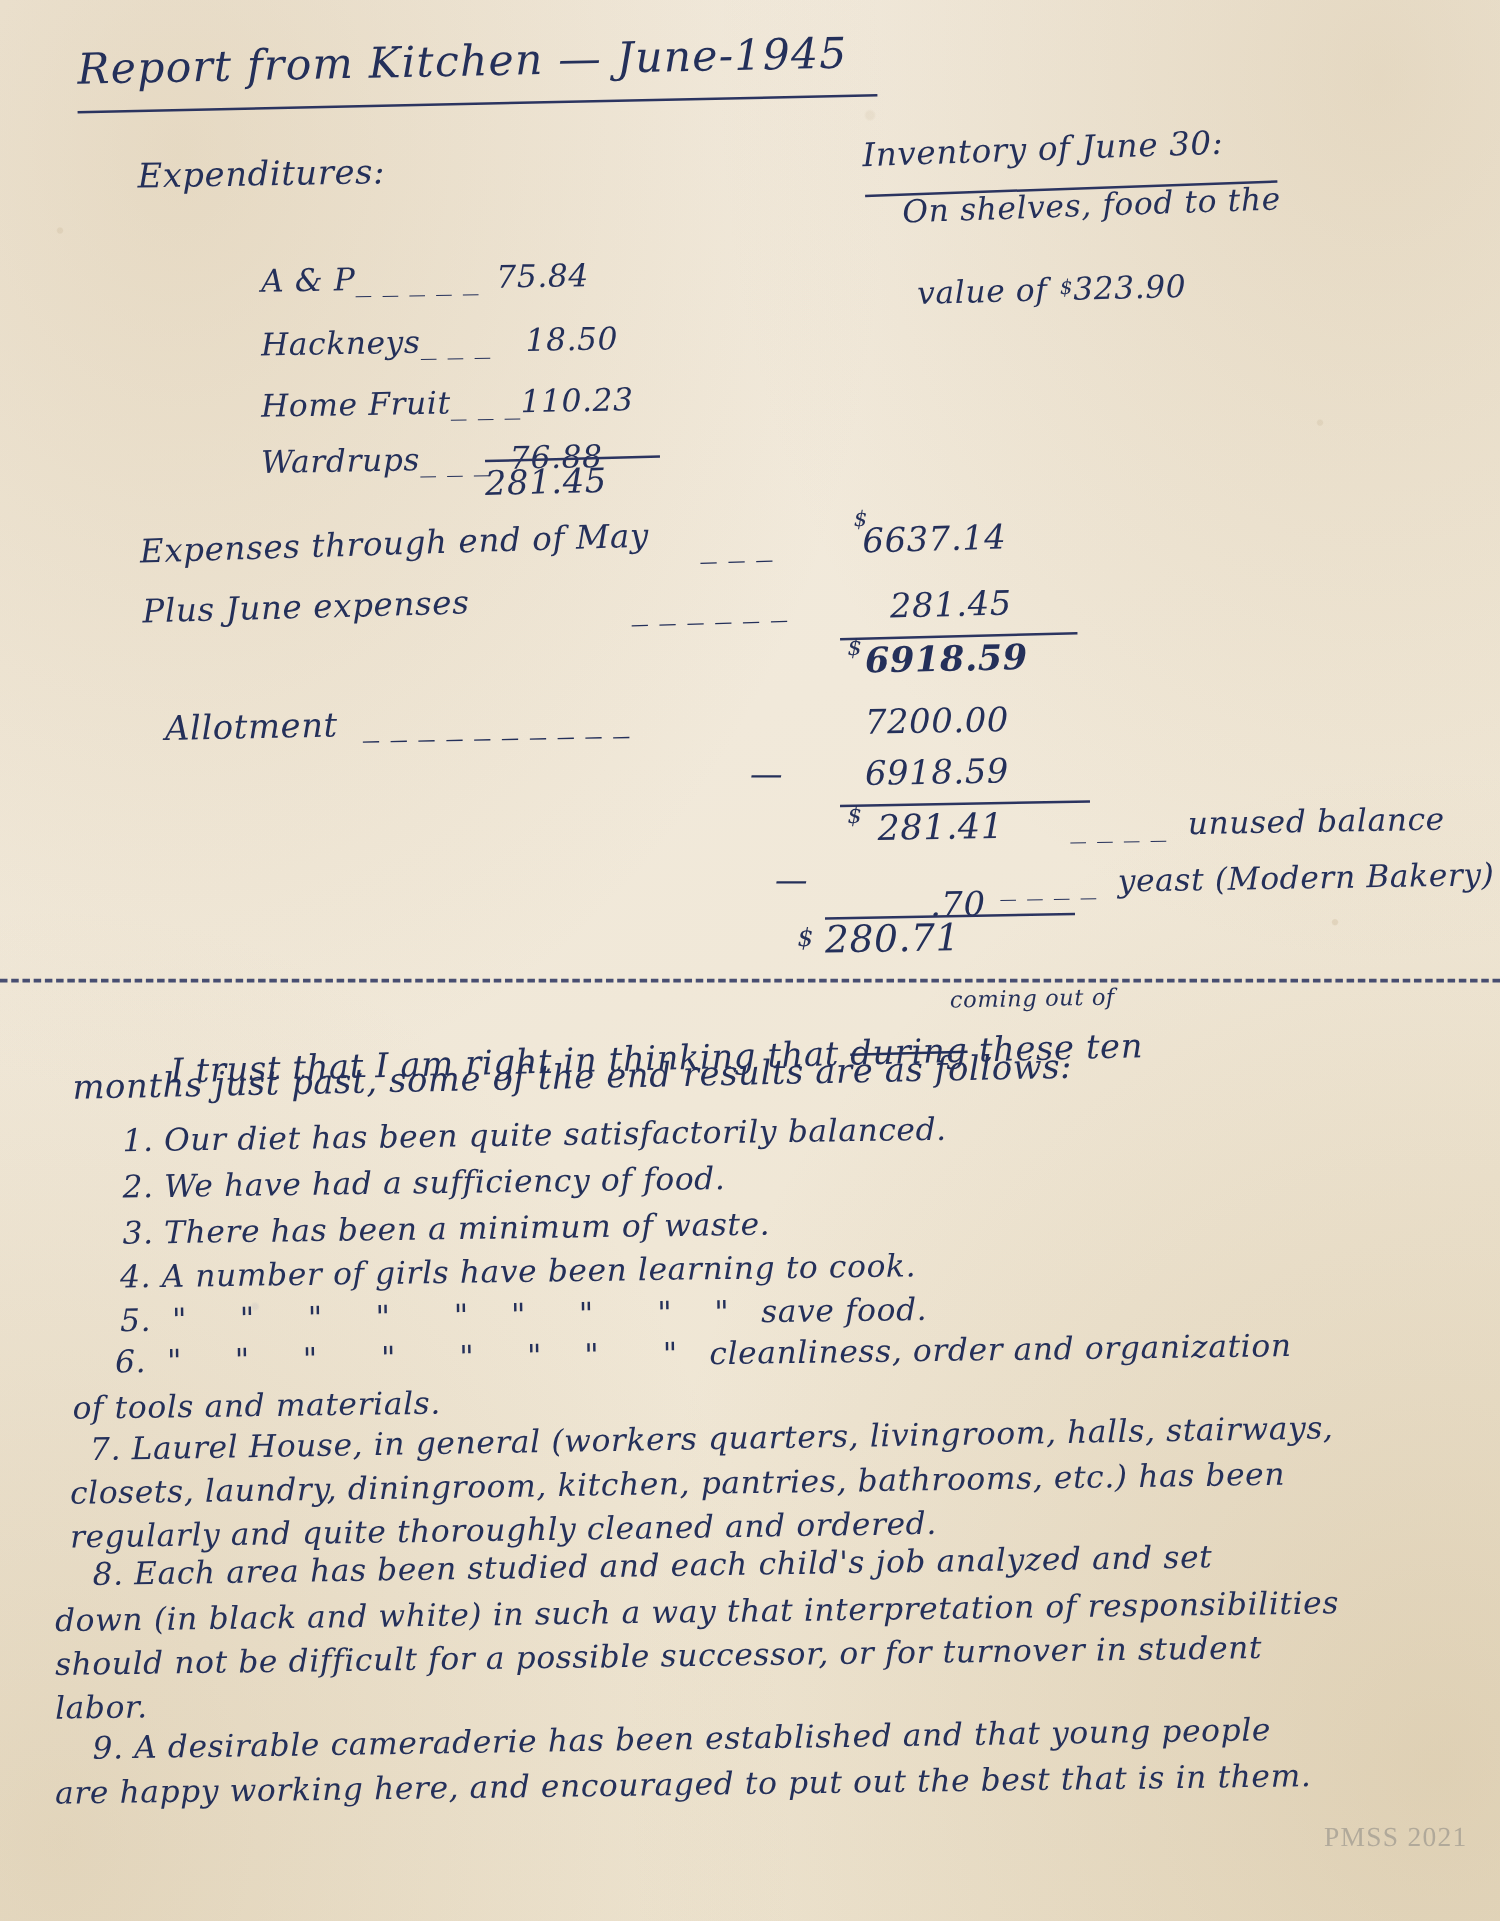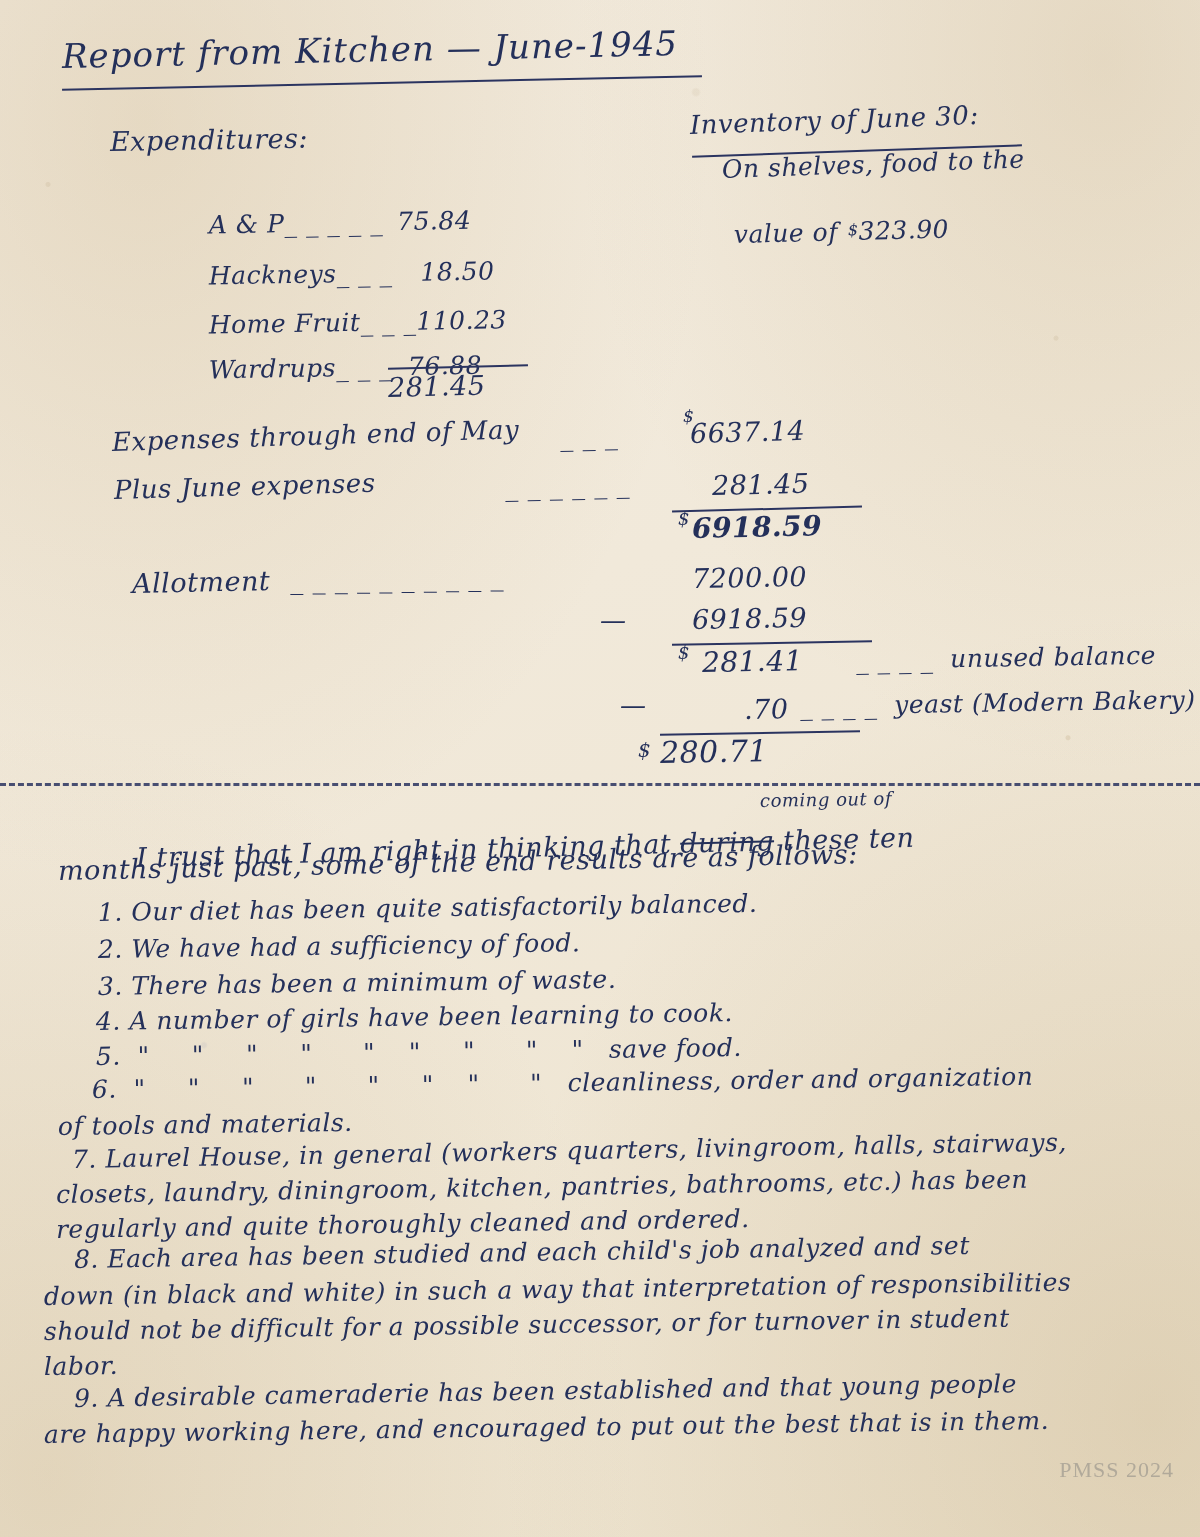--- a/index.html
+++ b/index.html
@@ -123,21 +123,21 @@
 
   <div class="ink" style="left:600px; top:605px; font-size:26px;">—</div>
   <div class="ink amt" style="left:692px; top:604px; font-size:27px; transform: rotate(-1deg);">6918.59</div>
 
   <div class="u-line" style="left:672px; top:642px; width:200px; transform: rotate(-1deg);"></div>
   <div class="ink" style="left:678px; top:642px; font-size:18px;">$</div>
   <div class="ink amt" style="left:702px; top:646px; font-size:28px; transform: rotate(-1deg);">281.41</div>
   <div class="ink" style="left:856px; top:646px; font-size:25px; transform: rotate(-1deg);">_ _ _ _  unused balance</div>
 
   <div class="ink" style="left:620px; top:690px; font-size:26px;">—</div>
-  <div class="ink amt" style="left:744px; top:694px; font-size:27px; transform: rotate(-1deg); font-style: italic;">.70</div>
+  <div class="ink amt" style="left:744px; top:709px; font-size:27px; transform: rotate(-1deg); font-style: italic;">.70</div>
   <div class="ink" style="left:800px; top:692px; font-size:25px; transform: rotate(-1deg);">_ _ _ _  yeast (Modern Bakery)</div>
 
   <div class="u-line" style="left:660px; top:732px; width:200px; transform: rotate(-1deg);"></div>
   <div class="ink" style="left:638px; top:738px; font-size:20px;">$</div>
   <div class="ink amt" style="left:660px; top:735px; font-size:30px; transform: rotate(-1deg);">280.71</div>
 
   <div class="dash-rule" style="top:783px;"></div>
 
   <div class="ink" style="left:760px; top:790px; font-size:18px; transform: rotate(-1deg);">coming out of</div>
   <div class="ink" style="left:100px; top:812px; font-size:27px; transform: rotate(-1.5deg);">
@@ -158,14 +158,14 @@
   <div class="ink" style="left:56px; top:1215px; font-size:25px; transform: rotate(-0.9deg);">regularly and quite thoroughly cleaned and ordered.</div>
 
   <div class="ink" style="left:74px; top:1245px; font-size:25px; transform: rotate(-0.9deg);">8. Each area has been studied and each child's job analyzed and set</div>
   <div class="ink" style="left:44px; top:1282px; font-size:25px; transform: rotate(-0.8deg);">down (in black and white) in such a way that interpretation of responsibilities</div>
   <div class="ink" style="left:44px; top:1317px; font-size:25px; transform: rotate(-0.8deg);">should not be difficult for a possible successor, or for turnover in student</div>
   <div class="ink" style="left:44px; top:1352px; font-size:25px; transform: rotate(-0.8deg);">labor.</div>
 
   <div class="ink" style="left:74px; top:1384px; font-size:25px; transform: rotate(-0.9deg);">9. A desirable cameraderie has been established and that young people</div>
   <div class="ink" style="left:44px; top:1420px; font-size:25px; transform: rotate(-0.8deg);">are happy working here, and encouraged to put out the best that is in them.</div>
 
-  <div class="watermark">PMSS 2024</div>
+  <div class="watermark">PMSS 2021</div>
 </div>
 
 </body></html>

